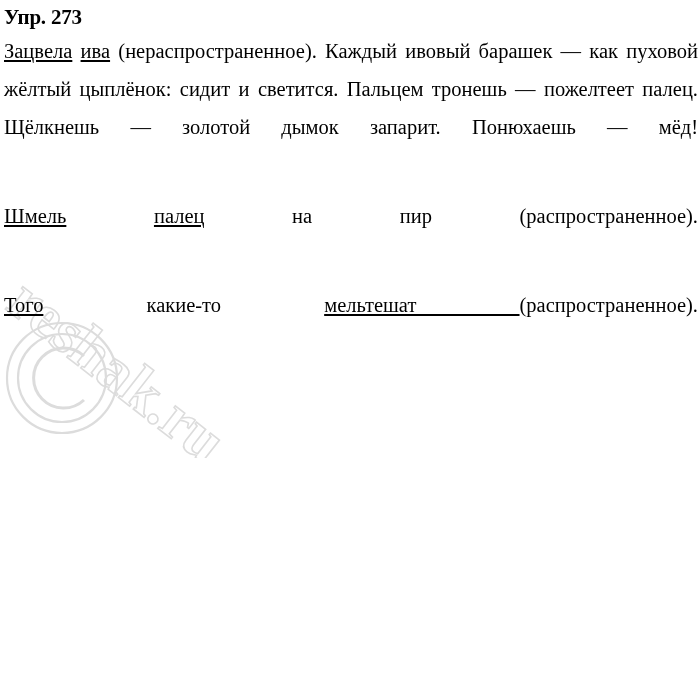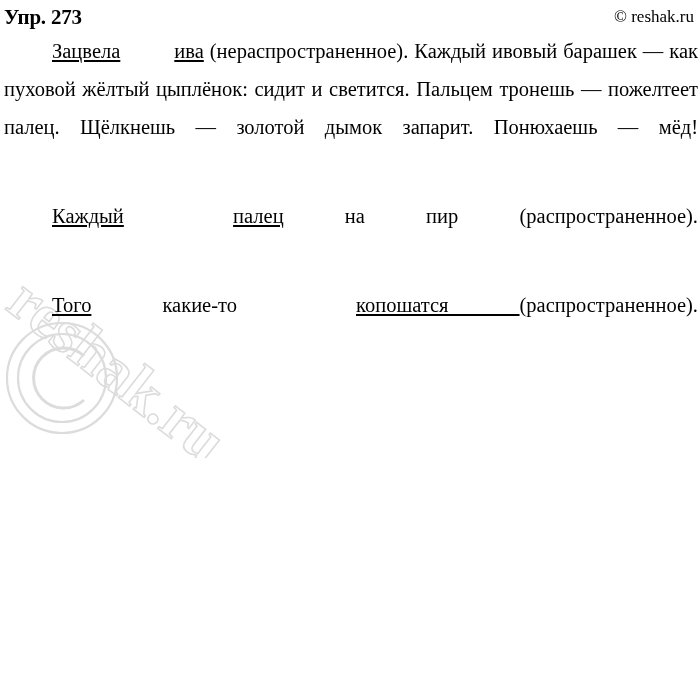--- a/index.html
+++ b/index.html
@@ -73,21 +73,20 @@
     line-height: 38px;
     text-align: justify;
     text-justify: inter-word;
     margin: 0 0 13px 0;
     word-spacing: 0px;
     hyphens: none;
   }
   .para u {
     text-decoration-thickness: 1.5px;
     text-underline-offset: 2px;
-    margin-left: 48px;
   }
   
   .para::after {
     content: "";
     display: inline-block;
     width: 100%;
   }
 </style>
 </head>
 <body>
@@ -100,22 +99,21 @@
         <circle cx="62" cy="110" r="55" fill="none" stroke="#dcdcdc" stroke-width="2.2"></circle>
         <circle cx="62" cy="110" r="44" fill="none" stroke="#dcdcdc" stroke-width="2.2"></circle>
         <path d="M 84 88 A 30 30 0 1 0 84 132" fill="none" stroke="#dcdcdc" stroke-width="3"></path>
       </g>
       <text x="4" y="40" transform="rotate(38 4 40)" font-family="'Liberation Serif', serif" font-size="62" font-weight="bold" fill="none" stroke="#dcdcdc" stroke-width="1.6">reshak.ru</text>
     </svg>
   </div>
 
   <div id="header">
     <div id="exercise-title">Упр. 273</div>
-    <div id="copyright">© reshak.ru</div>
   </div>
 
   <div id="content">
       <div class="para"><u>Зацвела</u><span> </span><u>ива</u><span> (нераспространенное). Каждый ивовый барашек — как пуховой жёлтый цыплёнок: сидит и светится. Пальцем тронешь — пожелтеет палец. Щёлкнешь — золотой дымок запарит. Понюхаешь — мёд!</span></div>
-      <div class="para"><u>Каждый</u><span> </span><u>палец</u><span> на пир (распространенное).</span></div>
-      <div class="para"><u>Того</u><span> какие-то </span><u>копошатся </u><span>(распространенное).</span></div>
+      <div class="para"><u>Шмель</u><span> </span><u>палец</u><span> на пир (распространенное).</span></div>
+      <div class="para"><u>Того</u><span> какие-то </span><u>мельтешат </u><span>(распространенное).</span></div>
     </div>
 
 </div>
 
 </body></html>

